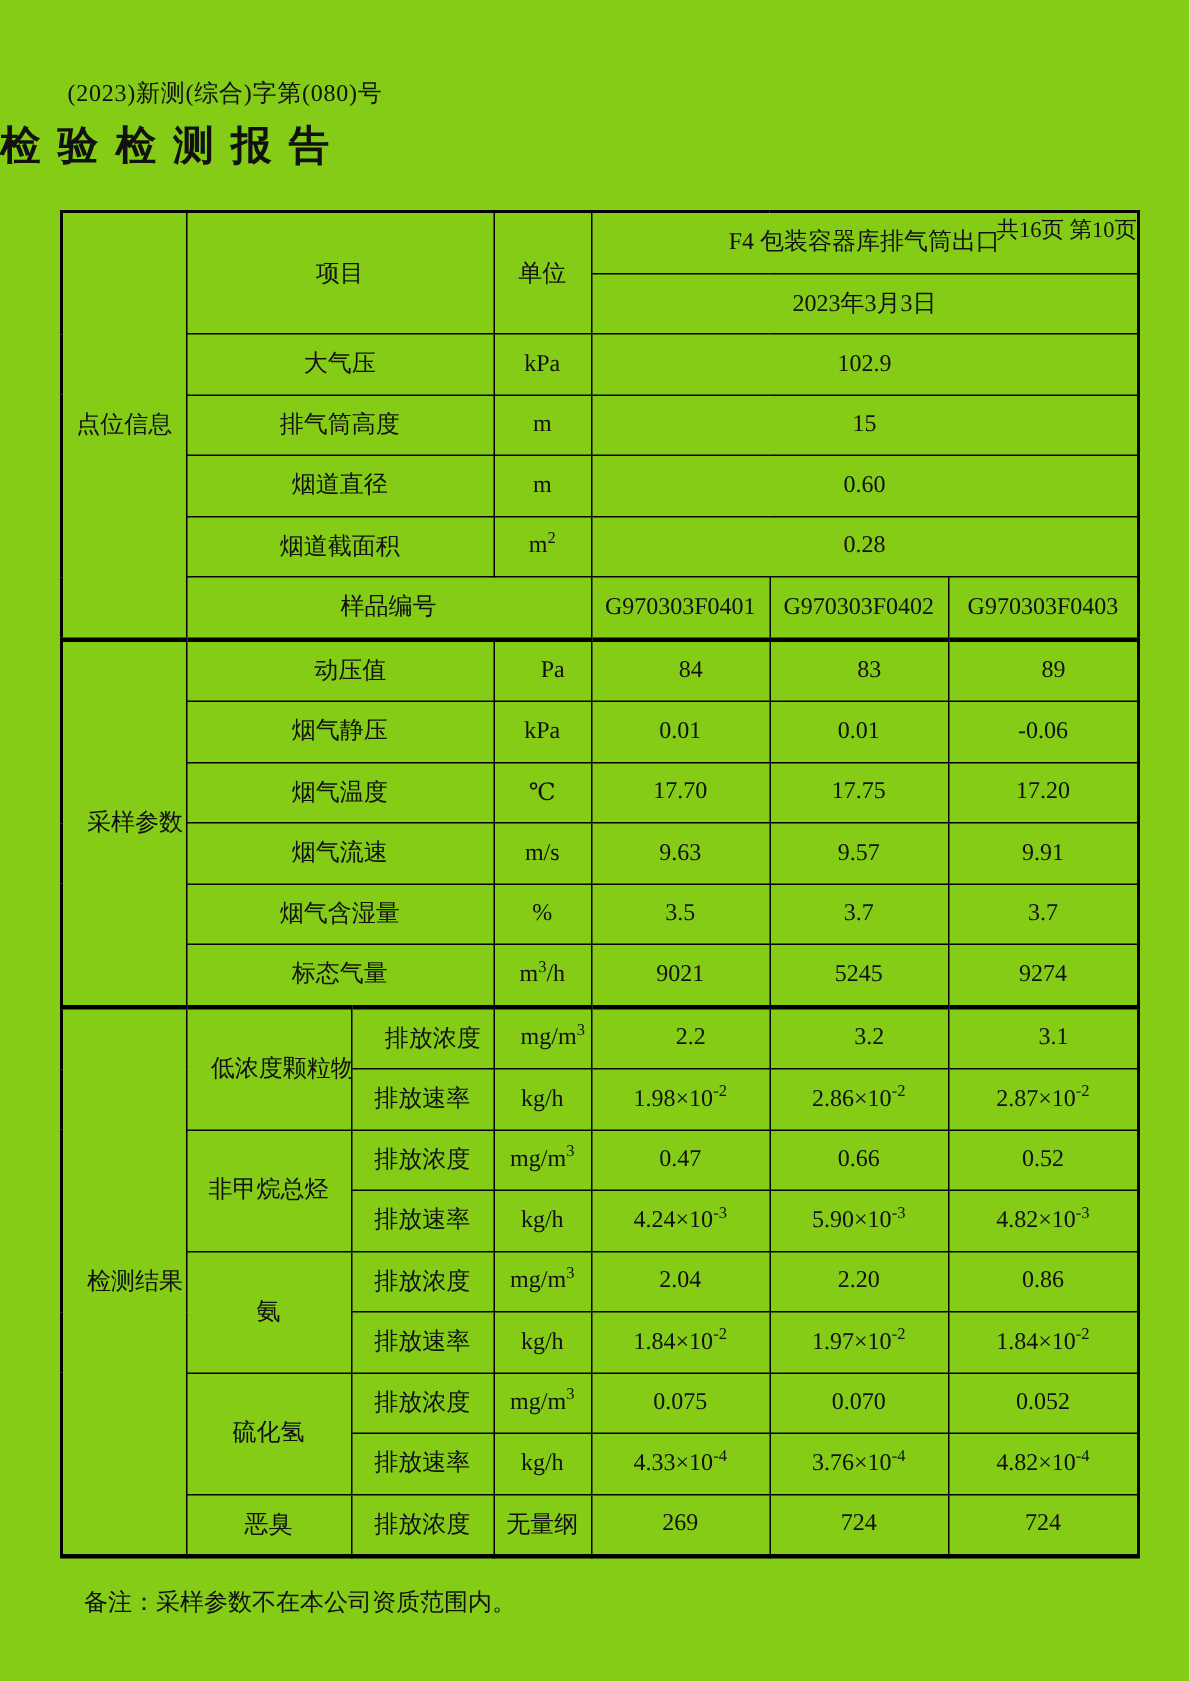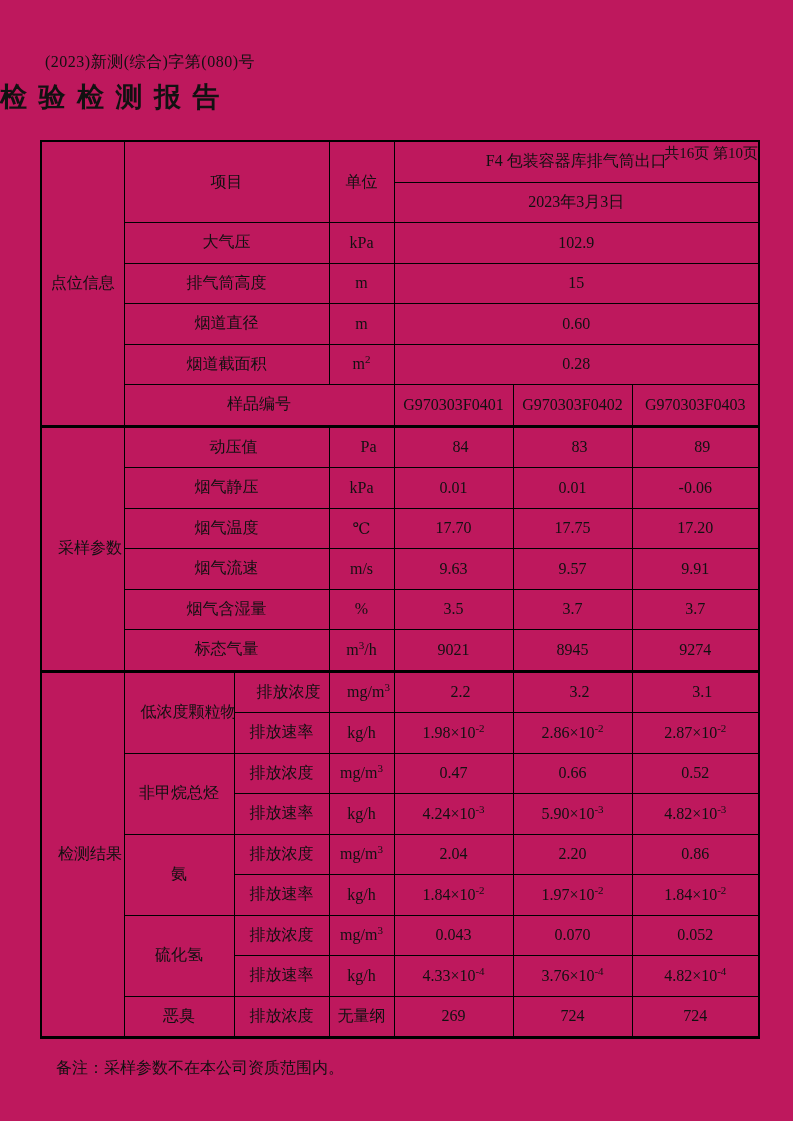--- a/index.html
+++ b/index.html
@@ -8,21 +8,21 @@
     background: #ffffff;
     width: 793px;
     height: 1121px;
     font-family: "Liberation Serif", "DejaVu Serif", serif;
     color: #111111;
   }
   .page {
     position: relative;
     width: 793px;
     height: 1121px;
-    background: #be185d;
+    background: #84cc16;
     overflow: hidden;
   }
   .doc-number {
     position: absolute;
     left: 45px;
     top: 52px;
     font-size: 16px;
     letter-spacing: 0.5px;
   }
   .title {
@@ -169,21 +169,21 @@
           <td colspan="2">烟气含湿量</td>
           <td>%</td>
           <td>3.5</td>
           <td>3.7</td>
           <td>3.7</td>
         </tr>
         <tr>
           <td colspan="2">标态气量</td>
           <td>m<sup>3</sup>/h</td>
           <td>9021</td>
-          <td>8945</td>
+          <td>5245</td>
           <td>9274</td>
         </tr>
         <tr class="sec">
           <td rowspan="9">检测结果</td>
           <td rowspan="2">低浓度颗粒物</td>
           <td>排放浓度</td>
           <td>mg/m<sup>3</sup></td>
           <td>2.2</td>
           <td>3.2</td>
           <td>3.1</td>
@@ -222,21 +222,21 @@
           <td>排放速率</td>
           <td>kg/h</td>
           <td>1.84×10<sup>-2</sup></td>
           <td>1.97×10<sup>-2</sup></td>
           <td>1.84×10<sup>-2</sup></td>
         </tr>
         <tr>
           <td rowspan="2">硫化氢</td>
           <td>排放浓度</td>
           <td>mg/m<sup>3</sup></td>
-          <td>0.043</td>
+          <td>0.075</td>
           <td>0.070</td>
           <td>0.052</td>
         </tr>
         <tr>
           <td>排放速率</td>
           <td>kg/h</td>
           <td>4.33×10<sup>-4</sup></td>
           <td>3.76×10<sup>-4</sup></td>
           <td>4.82×10<sup>-4</sup></td>
         </tr>

